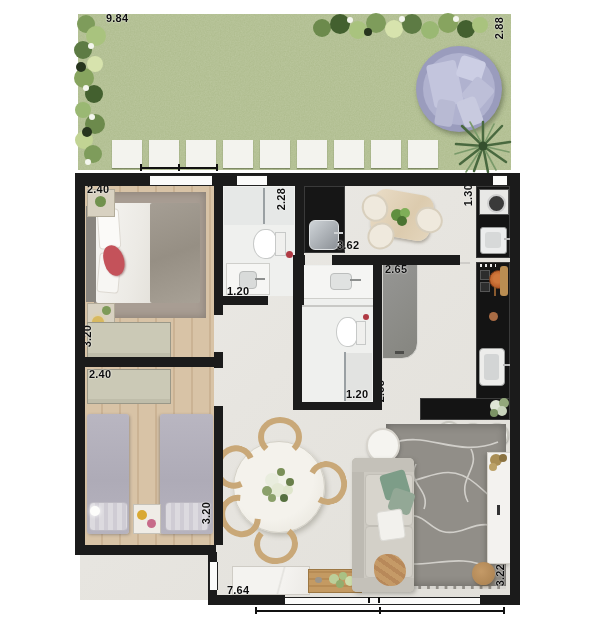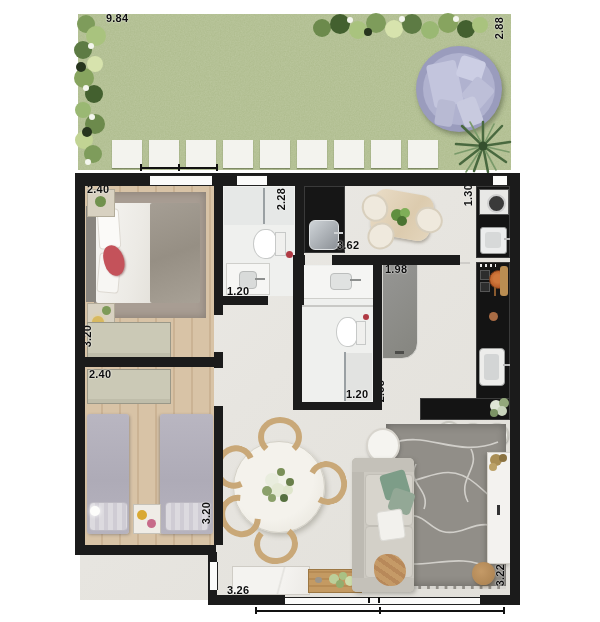--- a/index.html
+++ b/index.html
@@ -202,21 +202,21 @@
   <div class="abs" style="left:344px;top:352px;width:2px;height:49px;background:#9aa0a3;"></div>
   <div class="lbl v" style="left:295px;top:267px;">2.58</div>
   <div class="lbl" style="left:346px;top:389px;">1.20</div>
 
   <div class="lbl" style="left:337px;top:240px;">3.62</div>
 
   <div class="abs" style="left:382px;top:262px;width:34px;height:95px;background:linear-gradient(135deg,#969694,#85857f);border:1px solid #d9d8d4;border-radius:0 0 16px 0;">
     <div class="abs" style="left:12px;top:88px;width:9px;height:3px;background:#4c4c49;"></div>
   </div>
   <div class="abs" style="left:418px;top:262px;width:52px;height:2px;background:#cfcdc9;"></div>
-  <div class="lbl" style="left:385px;top:264px;">1.98</div>
+  <div class="lbl" style="left:385px;top:264px;">2.65</div>
   <div class="lbl v" style="left:375px;top:380px;">2.58</div>
 
   <div class="abs" style="left:476px;top:186px;width:34px;height:72px;background:#141414;box-shadow:inset 0 0 0 1px #3a3a3a;">
     <div class="abs" style="left:3px;top:3px;width:28px;height:24px;background:#e8e8e6;border:1px solid #555;">
       <div class="abs" style="left:7px;top:4px;width:15px;height:15px;border-radius:50%;background:#3a3a3a;border:2px solid #cfcfcf;"></div>
     </div>
     <div class="abs" style="left:4px;top:41px;width:25px;height:25px;background:#eceded;border:1px solid #9a9c9b;border-radius:3px;">
       <div class="abs" style="left:4px;top:4px;width:16px;height:16px;background:#d7d9d9;border-radius:3px;"></div>
     </div>
     <div class="abs" style="left:28px;top:52px;width:8px;height:2px;background:#bbb;"></div>
@@ -307,21 +307,21 @@
   <div class="abs" style="left:487px;top:452px;width:22px;height:110px;background:#f3f2ef;border:1px solid #d6d3cc;box-shadow:-2px 2px 4px rgba(70,70,60,.3);">
     <div class="abs" style="left:9px;top:52px;width:3px;height:10px;background:#333;"></div>
   </div>
   <svg class="abs" style="left:484px;top:448px" width="26" height="26">
     <circle cx="12" cy="12" r="6" fill="#a98e55"></circle>
       <circle cx="19" cy="10" r="4" fill="#8a7240"></circle>
     <circle cx="9" cy="19" r="4" fill="#bca268"></circle>
   </svg>
   <div class="abs" style="left:472px;top:562px;width:23px;height:23px;border-radius:50%;background:radial-gradient(circle at 40% 40%,#c49a67,#a87f4e);box-shadow:1px 2px 3px rgba(80,60,30,.4);"></div>
   <div class="lbl v" style="left:495px;top:564px;">3.22</div>
-  <div class="lbl" style="left:227px;top:585px;">3.26</div>
+  <div class="lbl" style="left:227px;top:585px;">7.64</div>
 
   <div class="wall" style="left:75px;top:173px;width:445px;height:13px;"></div>
   <div class="window" style="left:150px;top:175px;width:62px;height:9px;"></div>
   <div class="window" style="left:237px;top:175px;width:30px;height:9px;"></div>
   <div class="window" style="left:493px;top:175px;width:14px;height:9px;"></div>
 
   <div class="wall" style="left:75px;top:186px;width:10px;height:369px;"></div>
   <div class="wall" style="left:510px;top:173px;width:10px;height:432px;"></div>
   <div class="wall" style="left:75px;top:545px;width:141px;height:10px;"></div>
 

